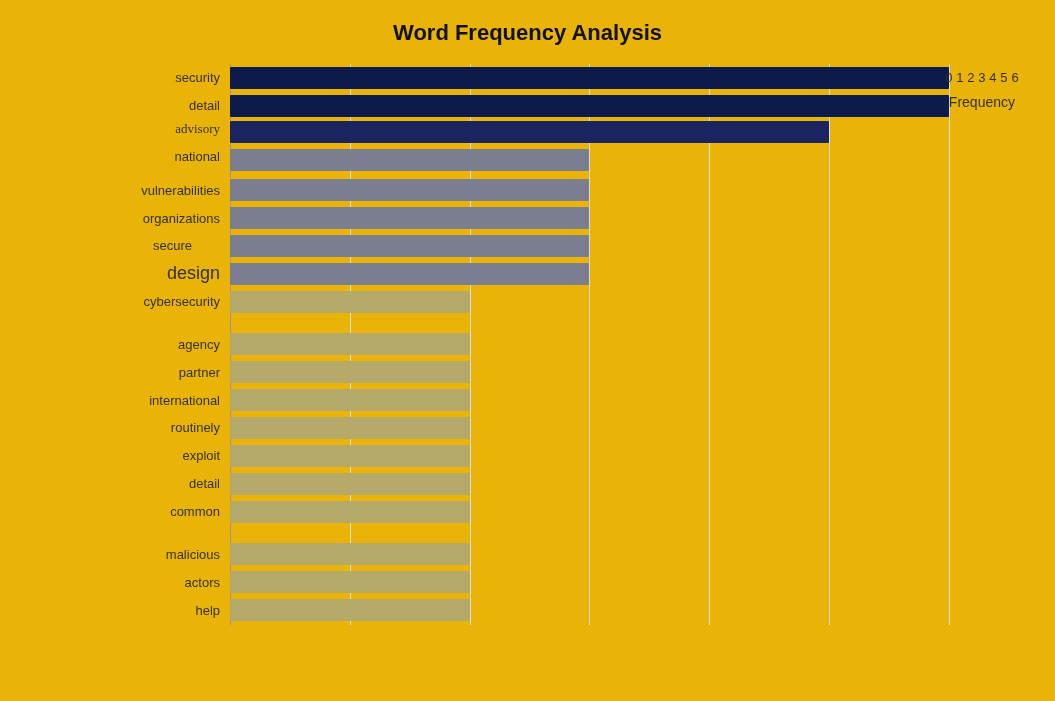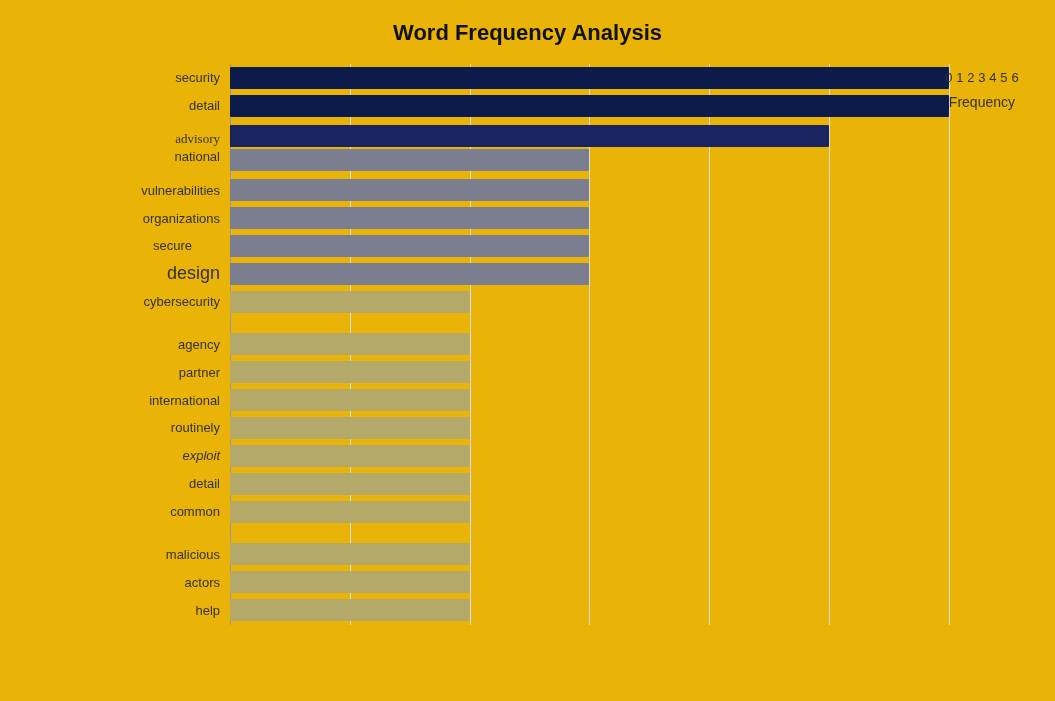--- a/index.html
+++ b/index.html
@@ -66,21 +66,21 @@
         </div>
       <div id="bars-container" style="position:relative; width:100%; height:100%; display:flex; flex-direction:column; justify-content:space-evenly;">
           <div style="display: flex; align-items: center; position: relative; height: 26px; margin-bottom: 1px;">
             <div style="position: absolute; right: 100%; width: 105px; text-align: right; padding-right: 10px; font-size: 13px; color: rgb(51, 51, 51); white-space: nowrap;">security</div>
             <div style="width: 100%; height: 22px; background: rgb(13, 27, 75); border-radius: 1px;"></div>
           </div>
           <div style="display: flex; align-items: center; position: relative; height: 26px; margin-bottom: 1px;">
             <div style="position: absolute; right: 100%; width: 105px; text-align: right; padding-right: 10px; font-size: 13px; color: rgb(51, 51, 51); white-space: nowrap;">detail</div>
             <div style="width: 100%; height: 22px; background: rgb(13, 27, 75); border-radius: 1px;"></div>
           </div>
-          <div style="display: flex; align-items: flex-end; position: relative; height: 26px; margin-bottom: 2px; font-family: Liberation Serif, serif;">
+          <div style="display: flex; align-items: flex-start; position: relative; height: 26px; margin-bottom: 2px; font-family: Liberation Serif, serif;">
             <div style="position: absolute; right: 100%; width: 105px; text-align: right; padding-right: 10px; font-size: 13px; color: rgb(51, 51, 51); white-space: nowrap;">advisory</div>
             <div style="width: 83.33%; height: 22px; background: rgb(26, 37, 96); border-radius: 1px;"></div>
           </div>
           <div style="display: flex; position: relative; height: 26px; margin-bottom: 1px;">
             <div style="position: absolute; right: 100%; width: 105px; text-align: right; padding-right: 10px; font-size: 13px; color: rgb(51, 51, 51); white-space: nowrap;">national</div>
             <div style="width: 50%; height: 22px; background: rgb(122, 126, 142); border-radius: 1px;"></div>
           </div>
           <div style="display: flex; align-items: center; position: relative; height: 26px; margin-bottom: 1px;">
             <div style="position: absolute; right: 100%; width: 105px; text-align: right; padding-right: 10px; font-size: 13px; color: rgb(51, 51, 51); white-space: nowrap;">vulnerabilities</div>
             <div style="width: 50%; height: 22px; background: rgb(122, 126, 142); border-radius: 1px;"></div>
@@ -111,21 +111,21 @@
           </div>
           <div style="display: flex; align-items: center; position: relative; height: 26px; margin-bottom: 1px;">
             <div style="position: absolute; right: 100%; width: 105px; text-align: right; padding-right: 10px; font-size: 13px; color: rgb(51, 51, 51); white-space: nowrap;">international</div>
             <div style="width: 33.33%; height: 22px; background: rgb(181, 169, 106); border-radius: 1px;"></div>
           </div>
           <div style="display: flex; align-items: center; position: relative; height: 26px; margin-bottom: 1px;">
             <div style="position: absolute; right: 100%; width: 105px; text-align: right; padding-right: 10px; font-size: 13px; color: rgb(51, 51, 51); white-space: nowrap;">routinely</div>
             <div style="width: 33.33%; height: 22px; background: rgb(181, 169, 106); border-radius: 1px;"></div>
           </div>
           <div style="display: flex; align-items: center; position: relative; height: 26px; margin-bottom: 1px;">
-            <div style="position: absolute; right: 100%; width: 105px; text-align: right; padding-right: 10px; font-size: 13px; color: rgb(51, 51, 51); white-space: nowrap; font-style: italic;">exploit</div>
+            <div style="position: absolute; right: 100%; width: 105px; text-align: right; padding-right: 10px; font-size: 13px; color: rgb(51, 51, 51); white-space: nowrap;">exploit</div>
             <div style="width: 33.33%; height: 22px; background: rgb(181, 169, 106); border-radius: 1px;"></div>
           </div>
           <div style="display: flex; align-items: center; position: relative; height: 26px; margin-bottom: 1px;">
             <div style="position: absolute; right: 100%; width: 105px; text-align: right; padding-right: 10px; font-size: 13px; color: rgb(51, 51, 51); white-space: nowrap;">detail</div>
             <div style="width: 33.33%; height: 22px; background: rgb(181, 169, 106); border-radius: 1px;"></div>
           </div>
           <div style="display: flex; align-items: center; position: relative; height: 26px; margin-bottom: 16px;">
             <div style="position: absolute; right: 100%; width: 105px; text-align: right; padding-right: 10px; font-size: 13px; color: rgb(51, 51, 51); white-space: nowrap;">common</div>
             <div style="width: 33.33%; height: 22px; background: rgb(181, 169, 106); border-radius: 1px;"></div>
           </div>

